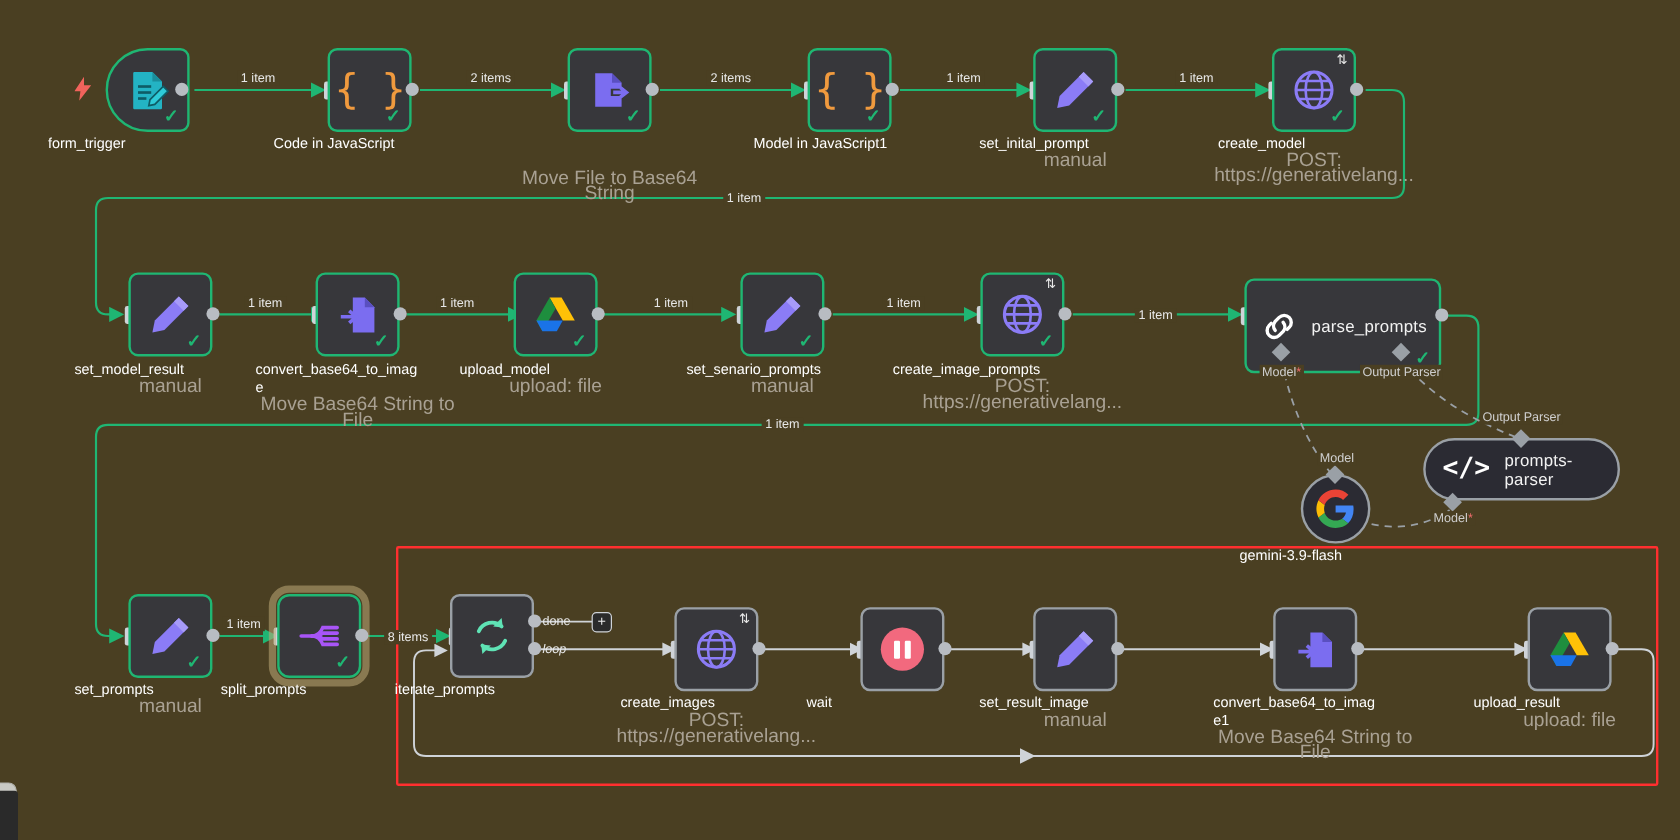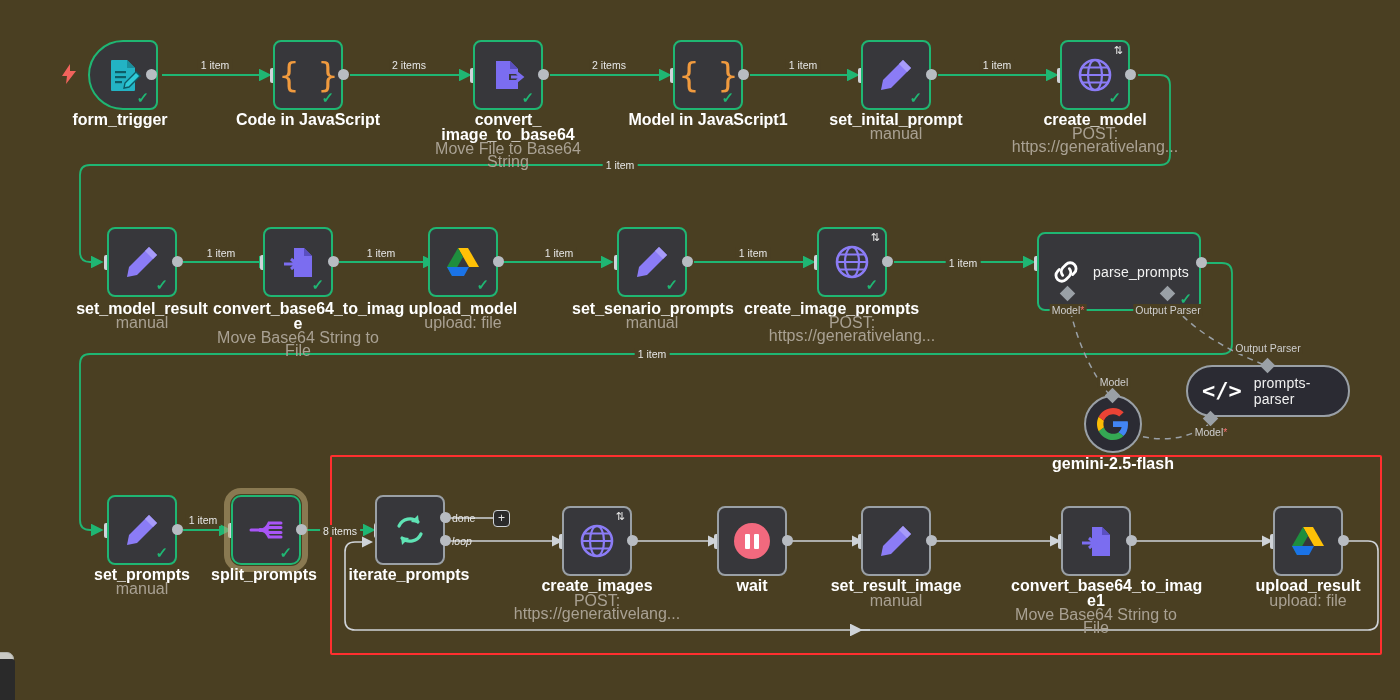--- a/index.html
+++ b/index.html
@@ -74,24 +74,23 @@
   }
   
   .retry {
     position: absolute; right: 5px; top: 3px;
     color: #e8e8e8; font-size: 11px; line-height: 1;
   }
 
   
   .nlabel {
     position: absolute;
-    text-align: center;
     color: #ffffff;
-    font-size: 16px;
-    font-weight: 700;
+    font-size: 12px;
+    font-weight: 400;
     line-height: 15px;
     white-space: pre-line;
   }
   .nsub {
     position: absolute;
     text-align: center;
     color: #a9a193;
     font-size: 16px;
     line-height: 13px;
     white-space: pre-line;
@@ -297,22 +296,20 @@
   <div class="instub" style="left:470px; top:68px;"></div>
   <div class="node ok" style="left:473px; top:40px;">
     <svg class="ico" viewBox="0 0 36 36">
       <path d="M6 4 h14 l8 8 v5 h-9 v6 h9 v9 H6 z" fill="#7b6df0"></path>
       <path d="M20 4 l8 8 h-8 z" fill="#5a4fc0"></path>
       <path d="M21 20 h10 m-4 -4 l5 4 l-5 4" stroke="#7b6df0" stroke-width="3" fill="none"></path>
     </svg>
     <span class="chk">✓</span>
   </div>
   <div class="dot" style="left:538px; top:69px;"></div>
-  <div class="nlabel" style="left:428px; top:112px; width:160px;">convert_
-image_to_base64</div>
   <div class="nsub" style="left:418px; top:142px; width:180px;">Move File to Base64 String</div>
 
   <div class="instub" style="left:670px; top:68px;"></div>
   <div class="node ok" style="left:673px; top:40px;">
     <span class="brace">{ }</span>
     <span class="chk">✓</span>
   </div>
   <div class="dot" style="left:738px; top:69px;"></div>
   <div class="nlabel" style="left:628px; top:112px; width:160px;">Model in JavaScript1</div>
 
@@ -429,21 +426,21 @@
   <div class="node circle" style="left:1084px; top:395px;">
     <svg class="ico" viewBox="0 0 36 36">
       <path d="M33 18.4 c0 -1.2 -.1 -2.1 -.3 -3.1 H18 v5.7 h8.6 c-.2 1.5 -1.1 3.7 -3.2 5.2 l5 3.9 c2.9 -2.7 4.6 -6.7 4.6 -11.7 z" fill="#4285f4"></path>
       <path d="M18 34 c4.3 0 7.9 -1.4 10.5 -3.9 l-5 -3.9 c-1.3 .9 -3.1 1.6 -5.5 1.6 -4.2 0 -7.8 -2.8 -9.1 -6.6 l-5.2 4 C6.3 30.3 11.7 34 18 34 z" fill="#34a853"></path>
       <path d="M8.9 21.2 c-.3 -1 -.5 -2 -.5 -3.2 s.2 -2.2 .5 -3.2 l-5.2 -4 C2.6 13.2 2 15.5 2 18 s.6 4.8 1.7 7.2 z" fill="#fbbc05"></path>
       <path d="M18 8.2 c3 0 5 1.3 6.2 2.4 l4.5 -4.4 C25.9 3.6 22.3 2 18 2 11.7 2 6.3 5.7 3.7 10.8 l5.2 4 C10.2 11 13.8 8.2 18 8.2 z" fill="#ea4335"></path>
     </svg>
   </div>
   <div class="diamond" style="left:1107px; top:390px;"></div>
   <div class="elabel" style="left:1114px; top:382px;">Model</div>
-  <div class="nlabel" style="left:1033px; top:456px; width:160px;">gemini-2.5-flash</div>
+  <div class="nlabel" style="left:1033px; top:456px; width:160px;">gemini-3.9-flash</div>
 
   <div class="node pill" style="left:1186px; top:365px;">
     <span class="codetag">&lt;/&gt;</span>
     <span class="node-title-inline">prompts-parser</span>
   </div>
   <div class="diamond" style="left:1262px; top:360px;"></div>
   <div class="elabel" style="left:1268px; top:348px;">Output Parser</div>
   <div class="diamond" style="left:1205px; top:413px;"></div>
   <div class="elabel" style="left:1211px; top:432px;">
     <span>Model</span><span class="req">*</span>

